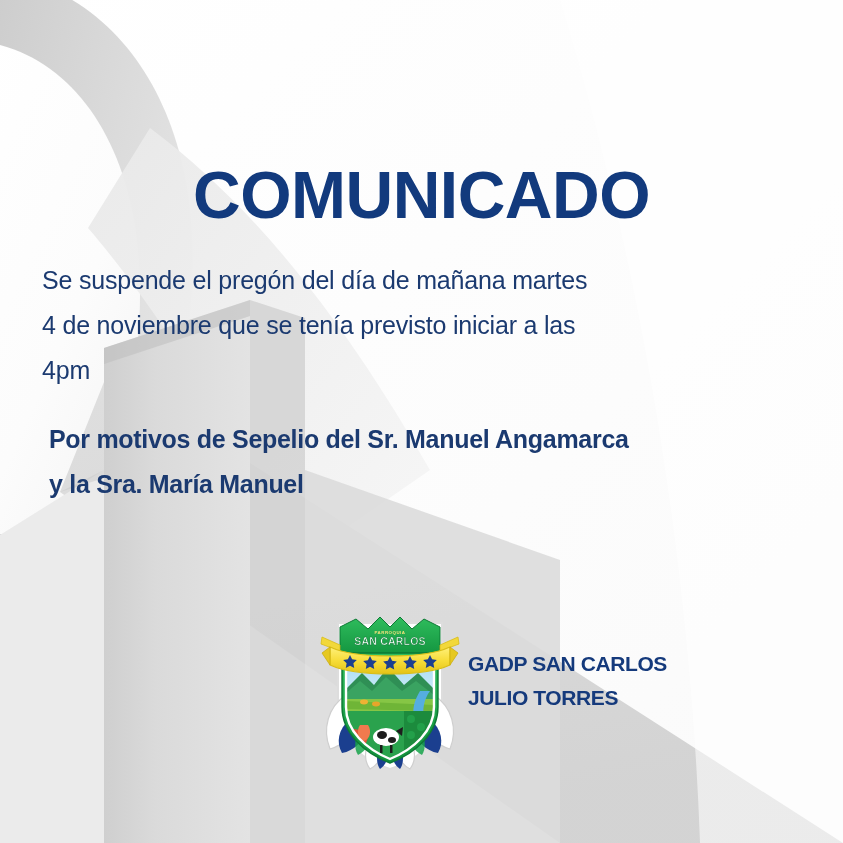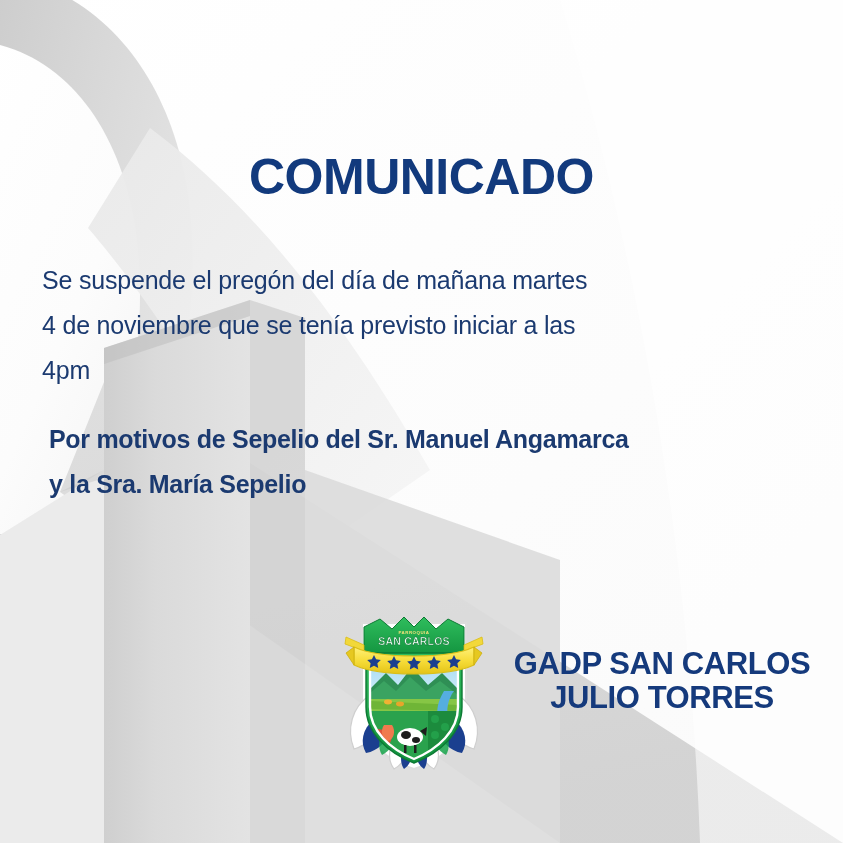--- a/index.html
+++ b/index.html
@@ -35,21 +35,21 @@
     inset: 0;
     z-index: 2;
   }
 
   .headline {
     position: absolute;
     top: 118px;
     left: 0;
     width: 843px;
     text-align: center;
-    font-size: 50px;
+    font-size: 66px;
     font-weight: 700;
     letter-spacing: -0.5px;
     color: #123a7d;
     line-height: 1;
     white-space: nowrap;
   }
 
   .body-block {
     position: absolute;
     left: 42px;
@@ -67,43 +67,42 @@
     white-space: nowrap;
   }
   #para-2 .body-line {
     font-weight: 600;
     letter-spacing: -0.3px;
   }
 
   
   #footer {
     position: absolute;
-    left: 340px;
+    left: 316px;
     top: 603px;
     width: 500px;
     height: 170px;
-    text-align: center;
   }
 
   #crest {
     position: absolute;
     left: 0;
     top: 0;
     width: 148px;
     height: 168px;
   }
 
   #signature {
     position: absolute;
     left: 152px;
     top: 44px;
     width: 340px;
   }
   .sig-line-1, .sig-line-2 {
-    font-size: 31px;
+    font-size: 21px;
     font-weight: 700;
     color: #153a7c;
     line-height: 34px;
     letter-spacing: -0.4px;
     white-space: nowrap;
   }
   .sig-role {
     font-size: 23px;
     font-weight: 400;
     color: #1b3a70;
@@ -179,21 +178,21 @@
     <h1 class="headline">COMUNICADO</h1>
 
     <div class="body-block" id="para-1">
       <div class="body-line">Se suspende el pregón del día de mañana martes</div>
       <div class="body-line">4 de noviembre que se tenía previsto iniciar a las</div>
       <div class="body-line">4pm</div>
     </div>
 
     <div class="body-block" id="para-2">
       <div class="body-line">Por motivos de Sepelio del Sr. Manuel Angamarca</div>
-      <div class="body-line">y la Sra. María Sepelio</div>
+      <div class="body-line">y la Sra. María Manuel</div>
     </div>
 
     <div id="footer">
 
       <svg id="crest" viewBox="0 0 148 168" aria-hidden="true">
         <defs>
           <linearGradient id="cShieldG" x1="0" y1="0" x2="0" y2="1">
             <stop offset="0%" stop-color="#2fbd5d"></stop>
             <stop offset="100%" stop-color="#10903c"></stop>
           </linearGradient>

